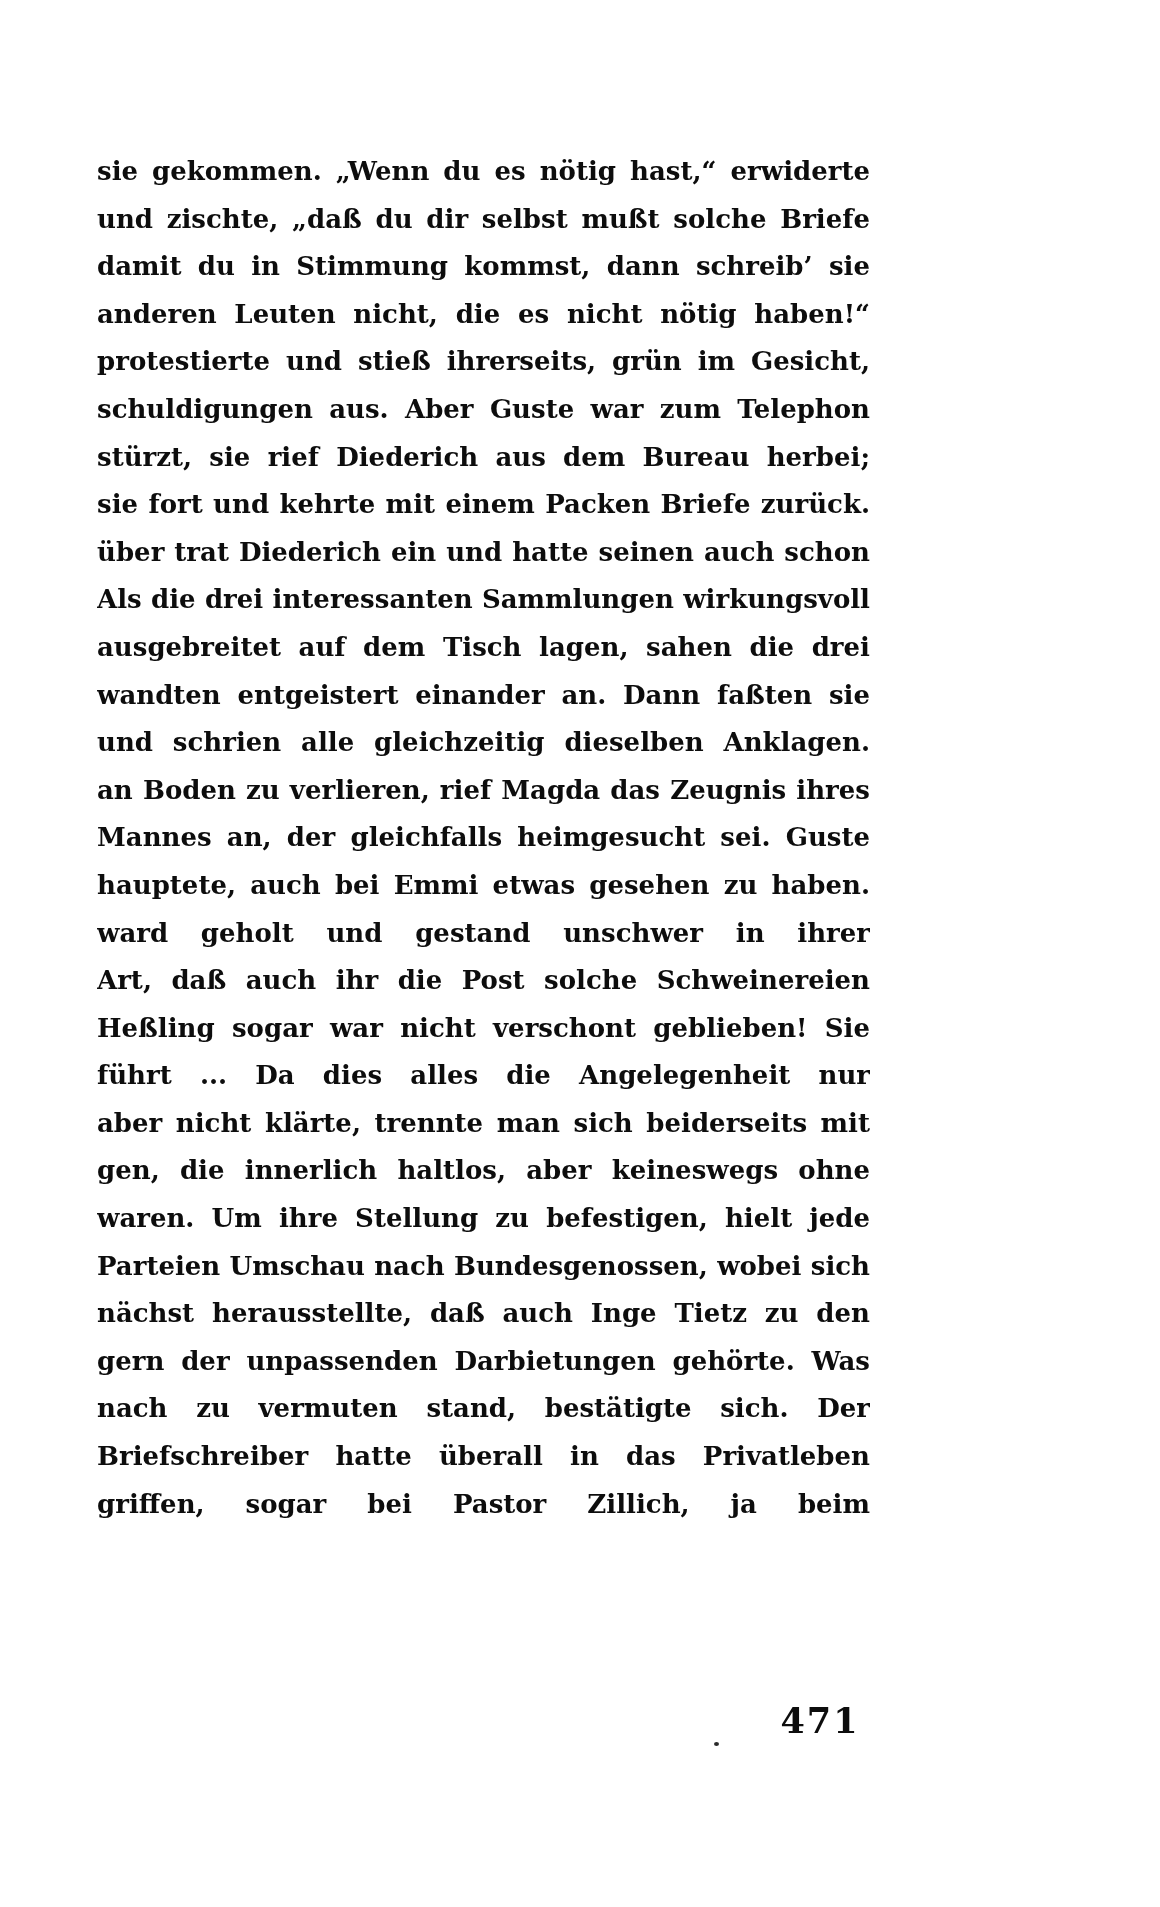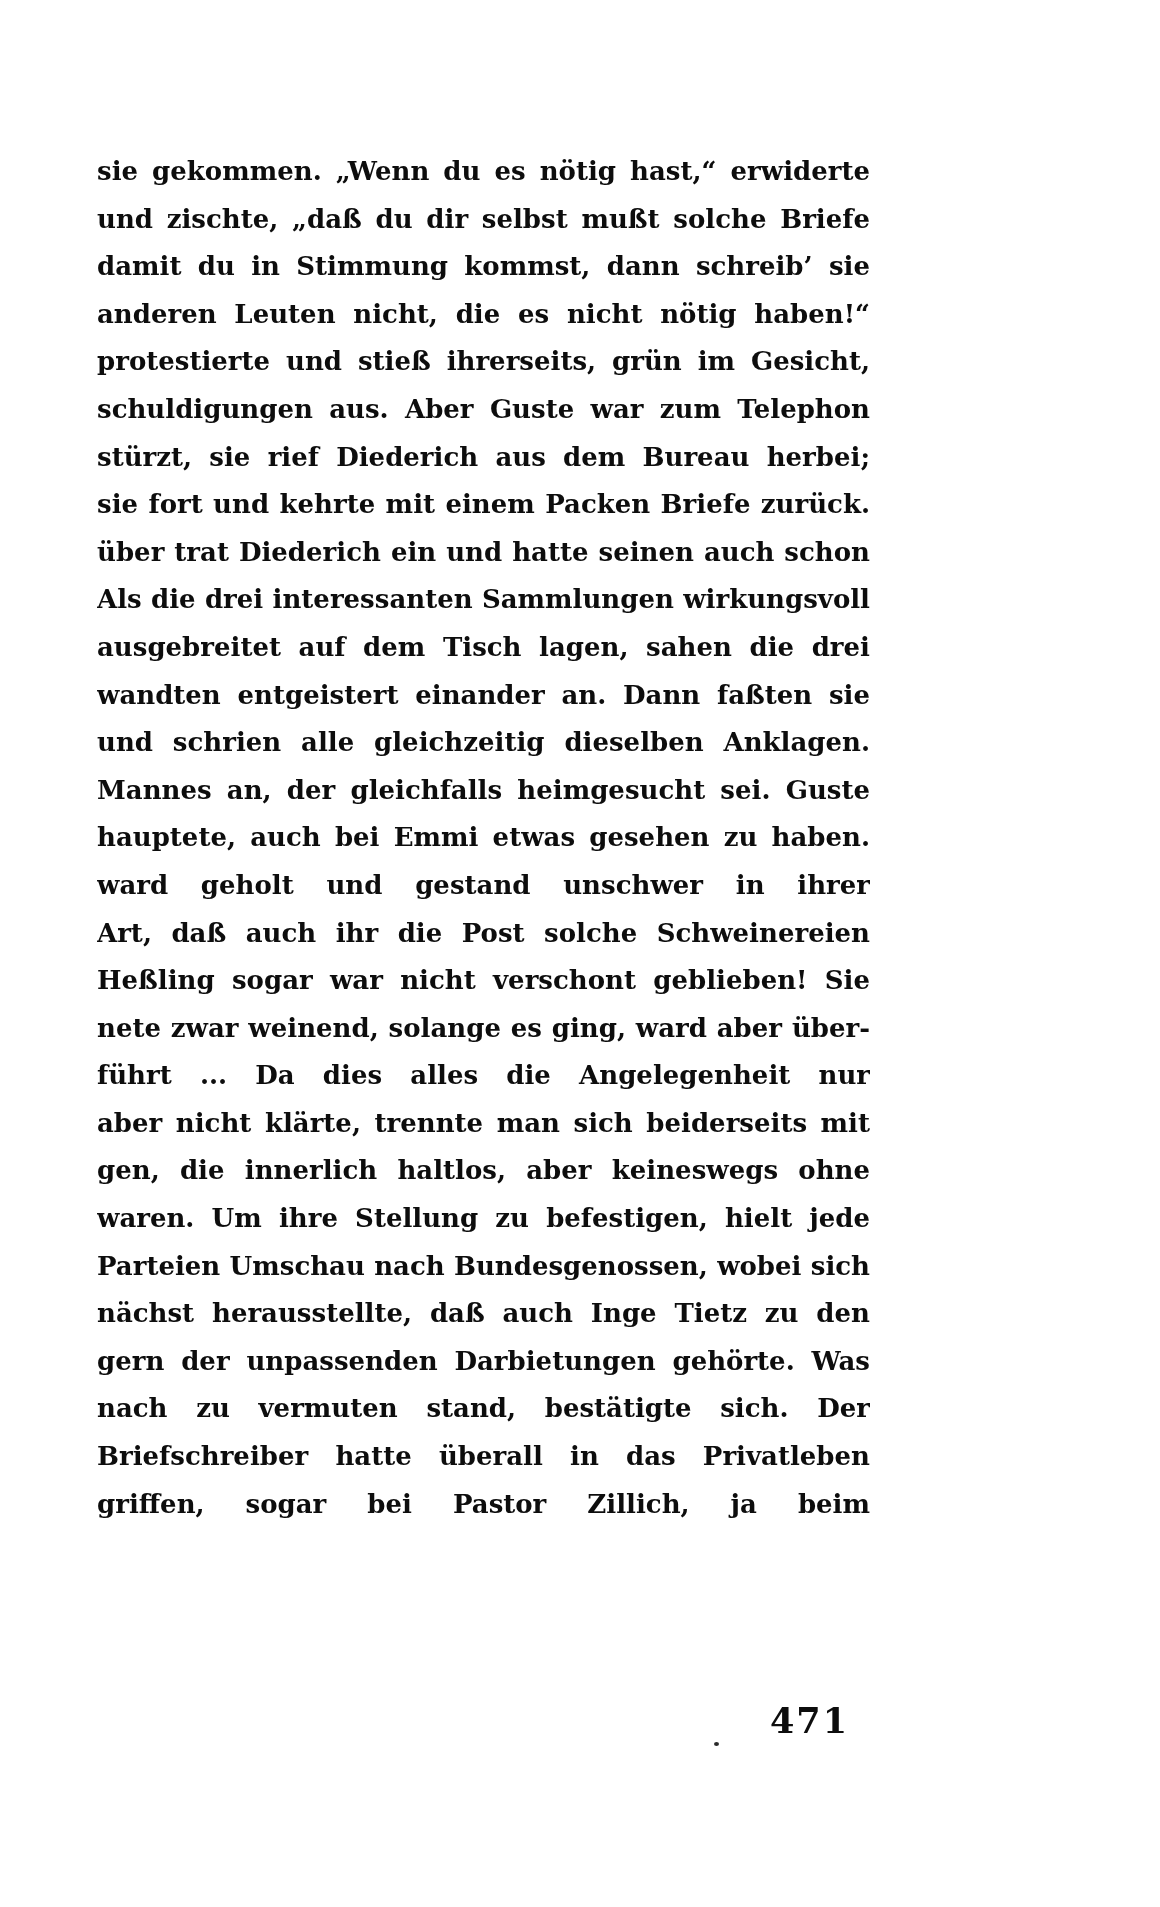--- a/index.html
+++ b/index.html
@@ -31,21 +31,21 @@
     text-align: justify;
     text-align-last: justify;
     overflow: hidden;
     white-space: normal;
   }
   .page-number {
     position: absolute;
     left: 770px;
     top: 1700px;
     width: 100px;
-    text-align: left;
+    text-align: center;
     font-size: 35px;
     font-weight: 700;
     letter-spacing: 2px;
     color: #0d0d0d;
   }
   .ink-speck {
     position: absolute;
     left: 714px;
     top: 1742px;
     width: 5px;
@@ -65,26 +65,26 @@
       <div class="text-line">anderen Leuten nicht, die es nicht nötig haben!“ Magda</div>
       <div class="text-line">protestierte und stieß ihrerseits, grün im Gesicht, Be-</div>
       <div class="text-line">schuldigungen aus. Aber Guste war zum Telephon ge-</div>
       <div class="text-line">stürzt, sie rief Diederich aus dem Bureau herbei; dann lief</div>
       <div class="text-line">sie fort und kehrte mit einem Packen Briefe zurück. Gegen-</div>
       <div class="text-line">über trat Diederich ein und hatte seinen auch schon dabei.</div>
       <div class="text-line">Als die drei interessanten Sammlungen wirkungsvoll</div>
       <div class="text-line">ausgebreitet auf dem Tisch lagen, sahen die drei Ver-</div>
       <div class="text-line">wandten entgeistert einander an. Dann faßten sie sich</div>
       <div class="text-line">und schrien alle gleichzeitig dieselben Anklagen. Um nicht</div>
+      <div class="text-line">an Boden zu verlieren, rief Magda das Zeugnis ihres</div>
       <div class="text-line">Mannes an, der gleichfalls heimgesucht sei. Guste be-</div>
       <div class="text-line">hauptete, auch bei Emmi etwas gesehen zu haben. Emmi</div>
       <div class="text-line">ward geholt und gestand unschwer in ihrer wegwerfenden</div>
       <div class="text-line">Art, daß auch ihr die Post solche Schweinereien gebracht</div>
       <div class="text-line">Heßling sogar war nicht verschont geblieben! Sie leug-</div>
-      <div class="text-line">nete zwar weinend, solange es ging, ward aber über-</div>
       <div class="text-line">führt ... Da dies alles die Angelegenheit nur erweiterte,</div>
       <div class="text-line">aber nicht klärte, trennte man sich beiderseits mit Drohun-</div>
       <div class="text-line">gen, die innerlich haltlos, aber keineswegs ohne Schrecken</div>
       <div class="text-line">waren. Um ihre Stellung zu befestigen, hielt jede der</div>
       <div class="text-line">Parteien Umschau nach Bundesgenossen, wobei sich zu-</div>
       <div class="text-line">nächst herausstellte, daß auch Inge Tietz zu den Empfän-</div>
       <div class="text-line">gern der unpassenden Darbietungen gehörte. Was hier-</div>
       <div class="text-line">nach zu vermuten stand, bestätigte sich. Der unheimliche</div>
       <div class="text-line">Briefschreiber hatte überall in das Privatleben einge-</div>
       <div class="text-line">griffen, sogar bei Pastor Zillich, ja beim Bürgermeister</div>

